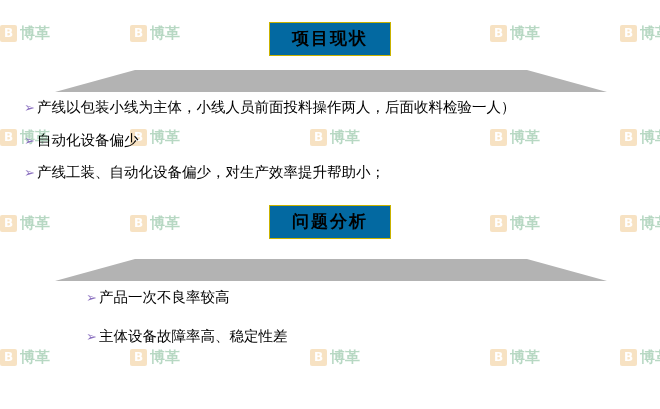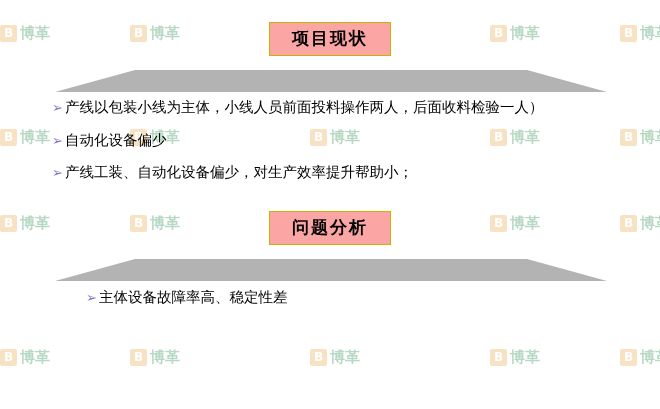--- a/index.html
+++ b/index.html
@@ -58,21 +58,21 @@
   }
 
   .title-band {
     position: absolute;
     left: 0;
     width: 660px;
     text-align: center;
   }
   .title-box {
     display: inline-block;
-    background: #fca5a5;
+    background: #0369a1;
     border: 1px solid #c9b200;
     padding: 4px 22px 5px 22px;
     font-size: 17px;
     font-weight: bold;
     color: #000000;
     letter-spacing: 2px;
     font-family: Liberation Mono, monospace;
   }
 
   
@@ -95,24 +95,24 @@
     font-family: "DejaVu Sans", "Liberation Sans", sans-serif;
   }
   .bullet .arrow {
     color: #8a6fbf;
     font-size: 13px;
     margin-right: 2px;
   }
 
   #sec1-title { top: 22px; }
   #sec1-divider { top: 70px; }
-  #sec1-bullets { top: 100px; left: 52px; }
+  #sec1-bullets { top: 100px; left: 24px; }
   #sec1-bullets .bullet { margin-bottom: 18px; }
 
-  #sec2-title { top: 211px; text-align: center; }
+  #sec2-title { top: 205px; text-align: center; }
   #sec2-divider { top: 259px; }
   #sec2-bullets { top: 290px; left: 86px; }
   #sec2-bullets .bullet { margin-bottom: 24px; }
 </style>
 </head>
 <body>
 
 <div class="watermark-layer" id="watermark-layer">
     <div class="wm" style="left: 0px; top: 24px;">
       <span class="wm-mark">B</span>
@@ -218,16 +218,17 @@
     <span class="title-box">问题分析</span>
   </div>
 
   <div class="divider" id="sec2-divider">
     <svg width="552" height="22" viewBox="0 0 552 22" xmlns="http://www.w3.org/2000/svg">
       <polygon points="0,22 80,0 472,0 552,22" fill="#b3b3b3"></polygon>
     </svg>
   </div>
 
   <div class="bullets" id="sec2-bullets">
+    <div class="bullet"><span class="arrow">➢</span><span>产品一次不良率较高</span></div>
     <div class="bullet"><span class="arrow">➢</span><span>主体设备故障率高、稳定性差</span></div>
   </div>
 
 </div>
 
 </body></html>

